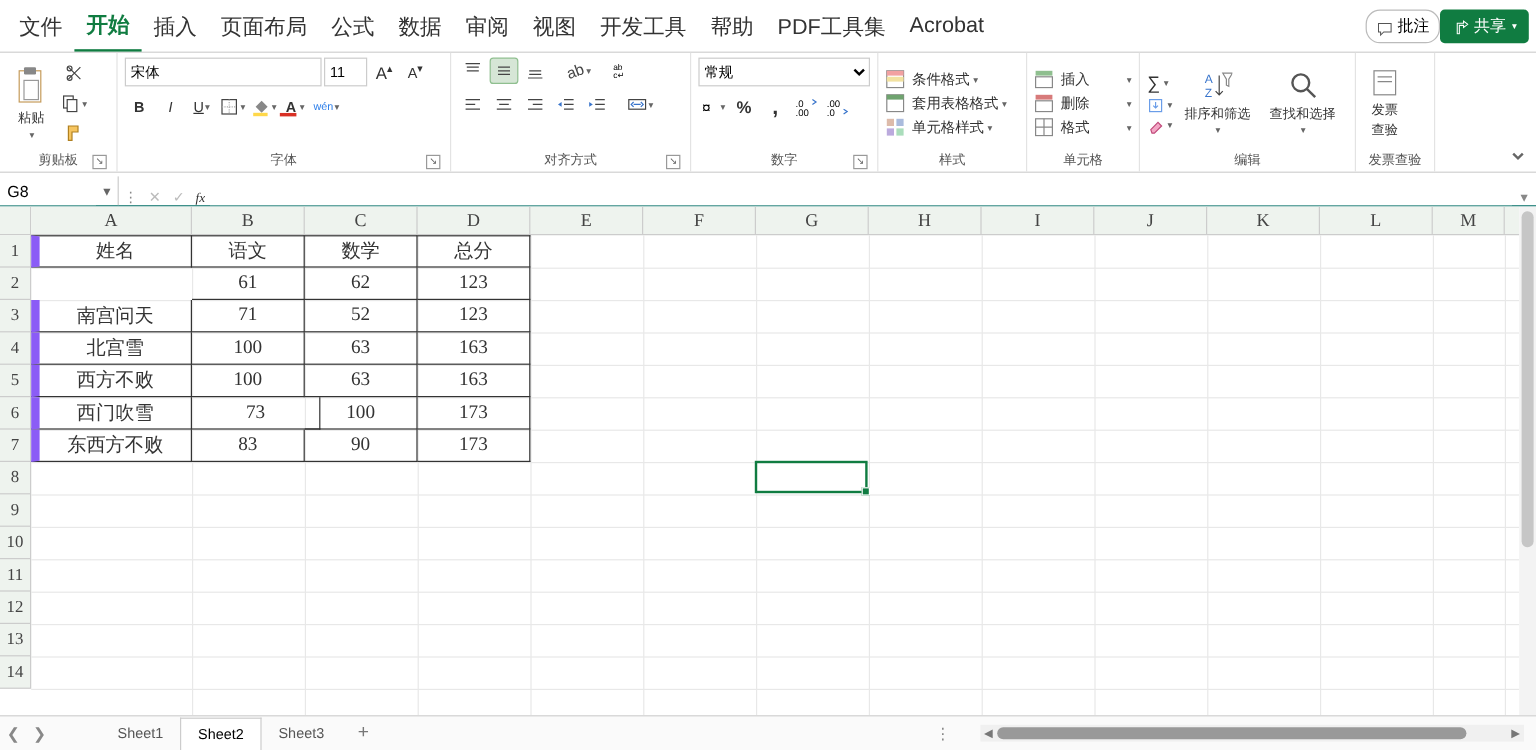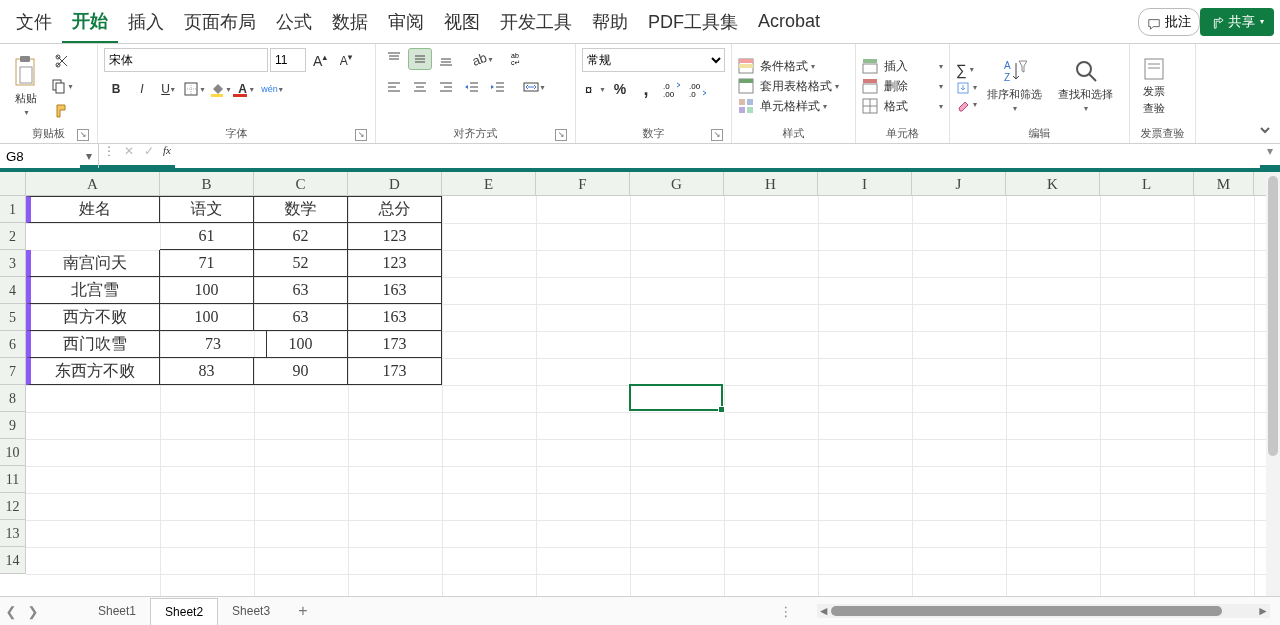--- a/index.html
+++ b/index.html
@@ -23,42 +23,42 @@
 .bigbtn { display: flex; flex-direction: column; align-items: center; gap: 2px; padding: 2px 6px; cursor: pointer; font-size: 11px; }
 .iconbtn { width: 24px; height: 22px; display: flex; align-items: center; justify-content: center; cursor: pointer; border-radius: 3px; }
 .iconbtn.sel { background: #d6e6d6; border: 1px solid #8fbf8f; }
 .dd { font-size: 8px; color: #666; margin-left: 1px; }
 select.fsel { height: 24px; border: 1px solid #ccc; background: #fff; font-size: 12px; }
 input.fsel { height: 24px; border: 1px solid #ccc; background: #fff; padding: 0 4px; font-size: 12px; }
 .row { display: flex; gap: 2px; align-items: center; }
 .collapse-arrow { position: absolute; right: 8px; bottom: 6px; cursor: pointer; }
 
 
-.fbar { display: flex; align-items: flex-start; height: 28px; border-bottom: 7px solid #0f766e; }
+.fbar { display: flex; align-items: flex-end; height: 28px; border-bottom: 1px solid #0f766e; }
 .namebox { display: flex; align-items: center; border-right: 1px solid #ccc; }
 .namebox input { width: 80px; height: 24px; border: none; padding: 0 6px; }
 .namebox .nb-dd { width: 18px; text-align: center; color: #666; cursor: pointer; }
 .fbar .mini { width: 20px; text-align: center; color: #888; cursor: pointer; }
 .fbar .fx { font-style: italic; font-family: serif; font-size: 11px; margin: 0 4px; }
 .fbar input.formula { flex: 1; border: none; height: 24px; padding: 0 6px; }
 
 
 .gridwrap { position: relative; height: 424px; overflow: hidden; }
 .corner { position: absolute; left: 0; top: 0; width: 26px; height: 24px; background: #eef3ee; border-right: 1px solid #ccc; border-bottom: 1px solid #ccc; }
 .colheads { position: absolute; left: 26px; top: 0; right: 14px; height: 24px; display: flex; background: #eef3ee; border-bottom: 1px solid #ccc; }
 .colheads .ch { border-right: 1px solid #ccc; text-align: center; line-height: 24px; font-family: "Times New Roman", serif; font-size: 15px; color: #444; }
 .rowheads { position: absolute; left: 0; top: 24px; width: 26px; background: #eef3ee; border-right: 1px solid #ccc; }
 .rowheads .rh { height: 27px; border-bottom: 1px solid #ccc; text-align: center; line-height: 27px; font-family: "Times New Roman", serif; font-size: 14px; color: #444; }
 .cells { position: absolute; left: 26px; top: 24px; right: 14px; bottom: 0; }
 .gridlines { position: absolute; inset: 0; }
 .gridlines .vl { position: absolute; top: 0; bottom: 0; width: 1px; background: #e8e8e8; }
 .gridlines .hl { position: absolute; left: 0; right: 0; height: 1px; background: #e8e8e8; }
 .datacell { position: absolute; height: 27px; display: flex; align-items: center; justify-content: center; font-family: "SimSun", serif; font-size: 16px; border-right: 1px solid #333; border-bottom: 1px solid #333; }
 .datacell.tl { border-top: 1px solid #333; }
-.datacell.ll { border-left: 5px solid #8b5cf6; }
+.datacell.ll { border-left: 7px solid #8b5cf6; }
 .selcell { position: absolute; border: 2px solid #107c41; background: rgba(255,255,255,0.001); }
 .selcell .handle { position: absolute; right: -4px; bottom: -4px; width: 7px; height: 7px; background: #107c41; border: 1px solid #fff; }
 .vscroll { position: absolute; right: 0; top: 0; width: 14px; bottom: 0; background: #f3f3f3; }
 .vscroll .thumb { position: absolute; left: 2px; right: 2px; top: 4px; height: 280px; background: #c6c6c6; border-radius: 5px; }
 
 
 .bottombar { position: absolute; bottom: 0; left: 0; right: 0; height: 29px; border-top: 1px solid #d0d0d0; display: flex; align-items: center; background: #fafafa; }
 .navbtn { width: 22px; text-align: center; color: #888; cursor: pointer; font-size: 13px; }
 .sheet-tab { padding: 6px 14px; cursor: pointer; font-size: 12px; color: #555; }
 .sheet-tab.active { background: #fff; border-top: 1px solid #ccc; border-left: 1px solid #ccc; border-right: 1px solid #ccc; color: #000; }

